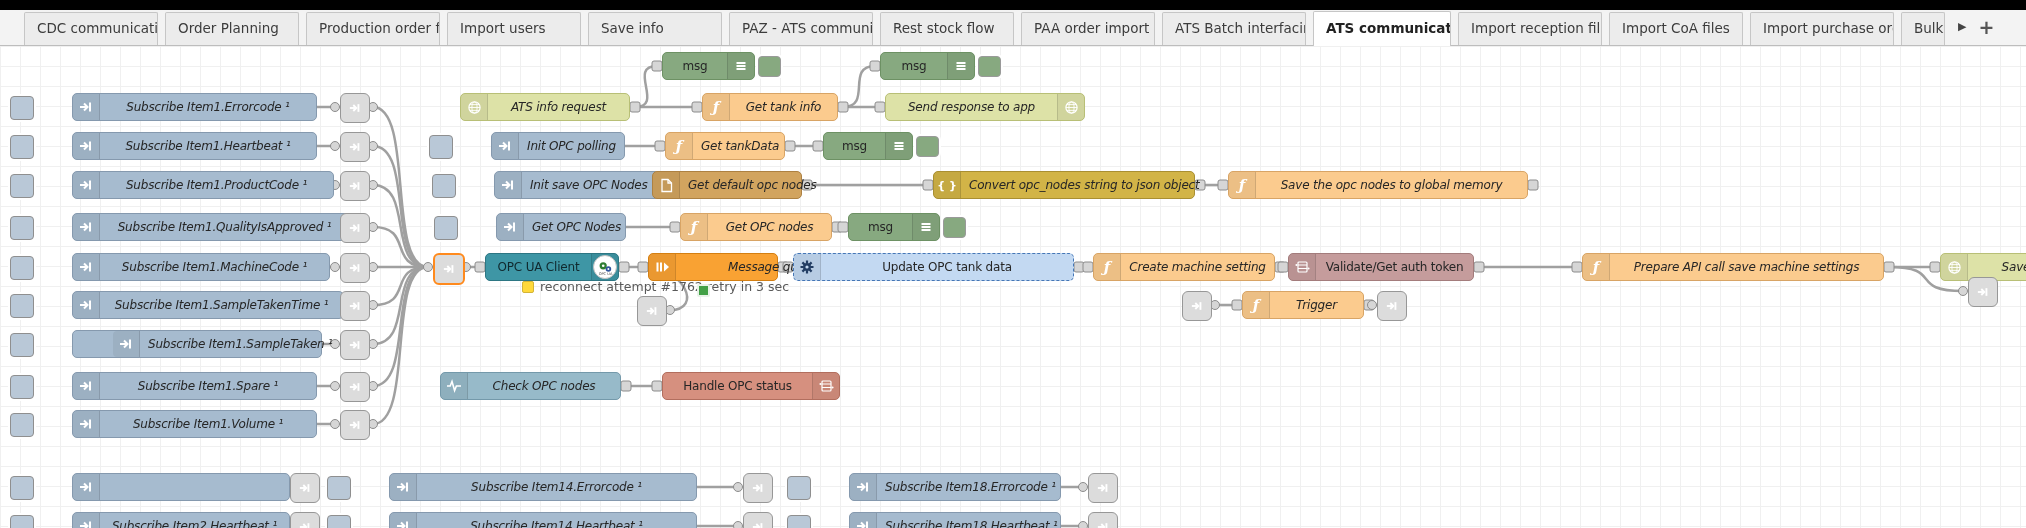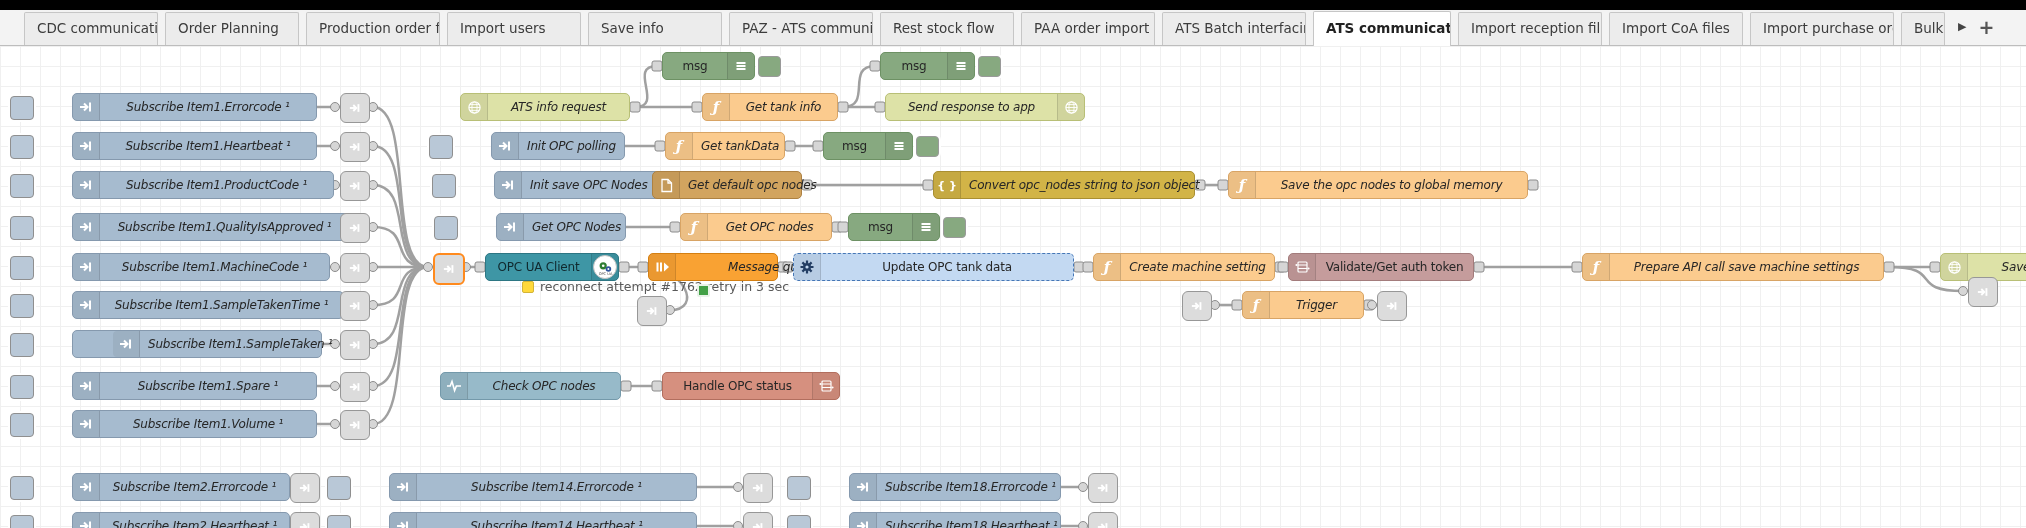--- a/index.html
+++ b/index.html
@@ -642,21 +642,20 @@
         </div>
       </div>
       <div class="node n-inject it" style="left: 36px; top: 427px; width: 218px;">
         <div class="icr left">
           <svg width="14" height="14" viewBox="0 0 14 14">
             <path d="M1 7h7" stroke="#fff" stroke-width="2" fill="none"></path>
             <path d="M5 3.5L8.5 7 5 10.5" stroke="#fff" stroke-width="2" fill="none"></path>
             <path d="M11 2.5v9" stroke="#fff" stroke-width="2"></path>
           </svg>
         </div>
-        <div class="lbl">Subscribe Item2.Errorcode ¹</div>
       </div>
       <div class="btn" style="left: 10px; top: 430px;"></div>
       <div class="node n-inject it" style="left: 36px; top: 466px; width: 218px;">
         <div class="icr left">
           <svg width="14" height="14" viewBox="0 0 14 14">
             <path d="M1 7h7" stroke="#fff" stroke-width="2" fill="none"></path>
             <path d="M5 3.5L8.5 7 5 10.5" stroke="#fff" stroke-width="2" fill="none"></path>
             <path d="M11 2.5v9" stroke="#fff" stroke-width="2"></path>
           </svg>
         </div>

